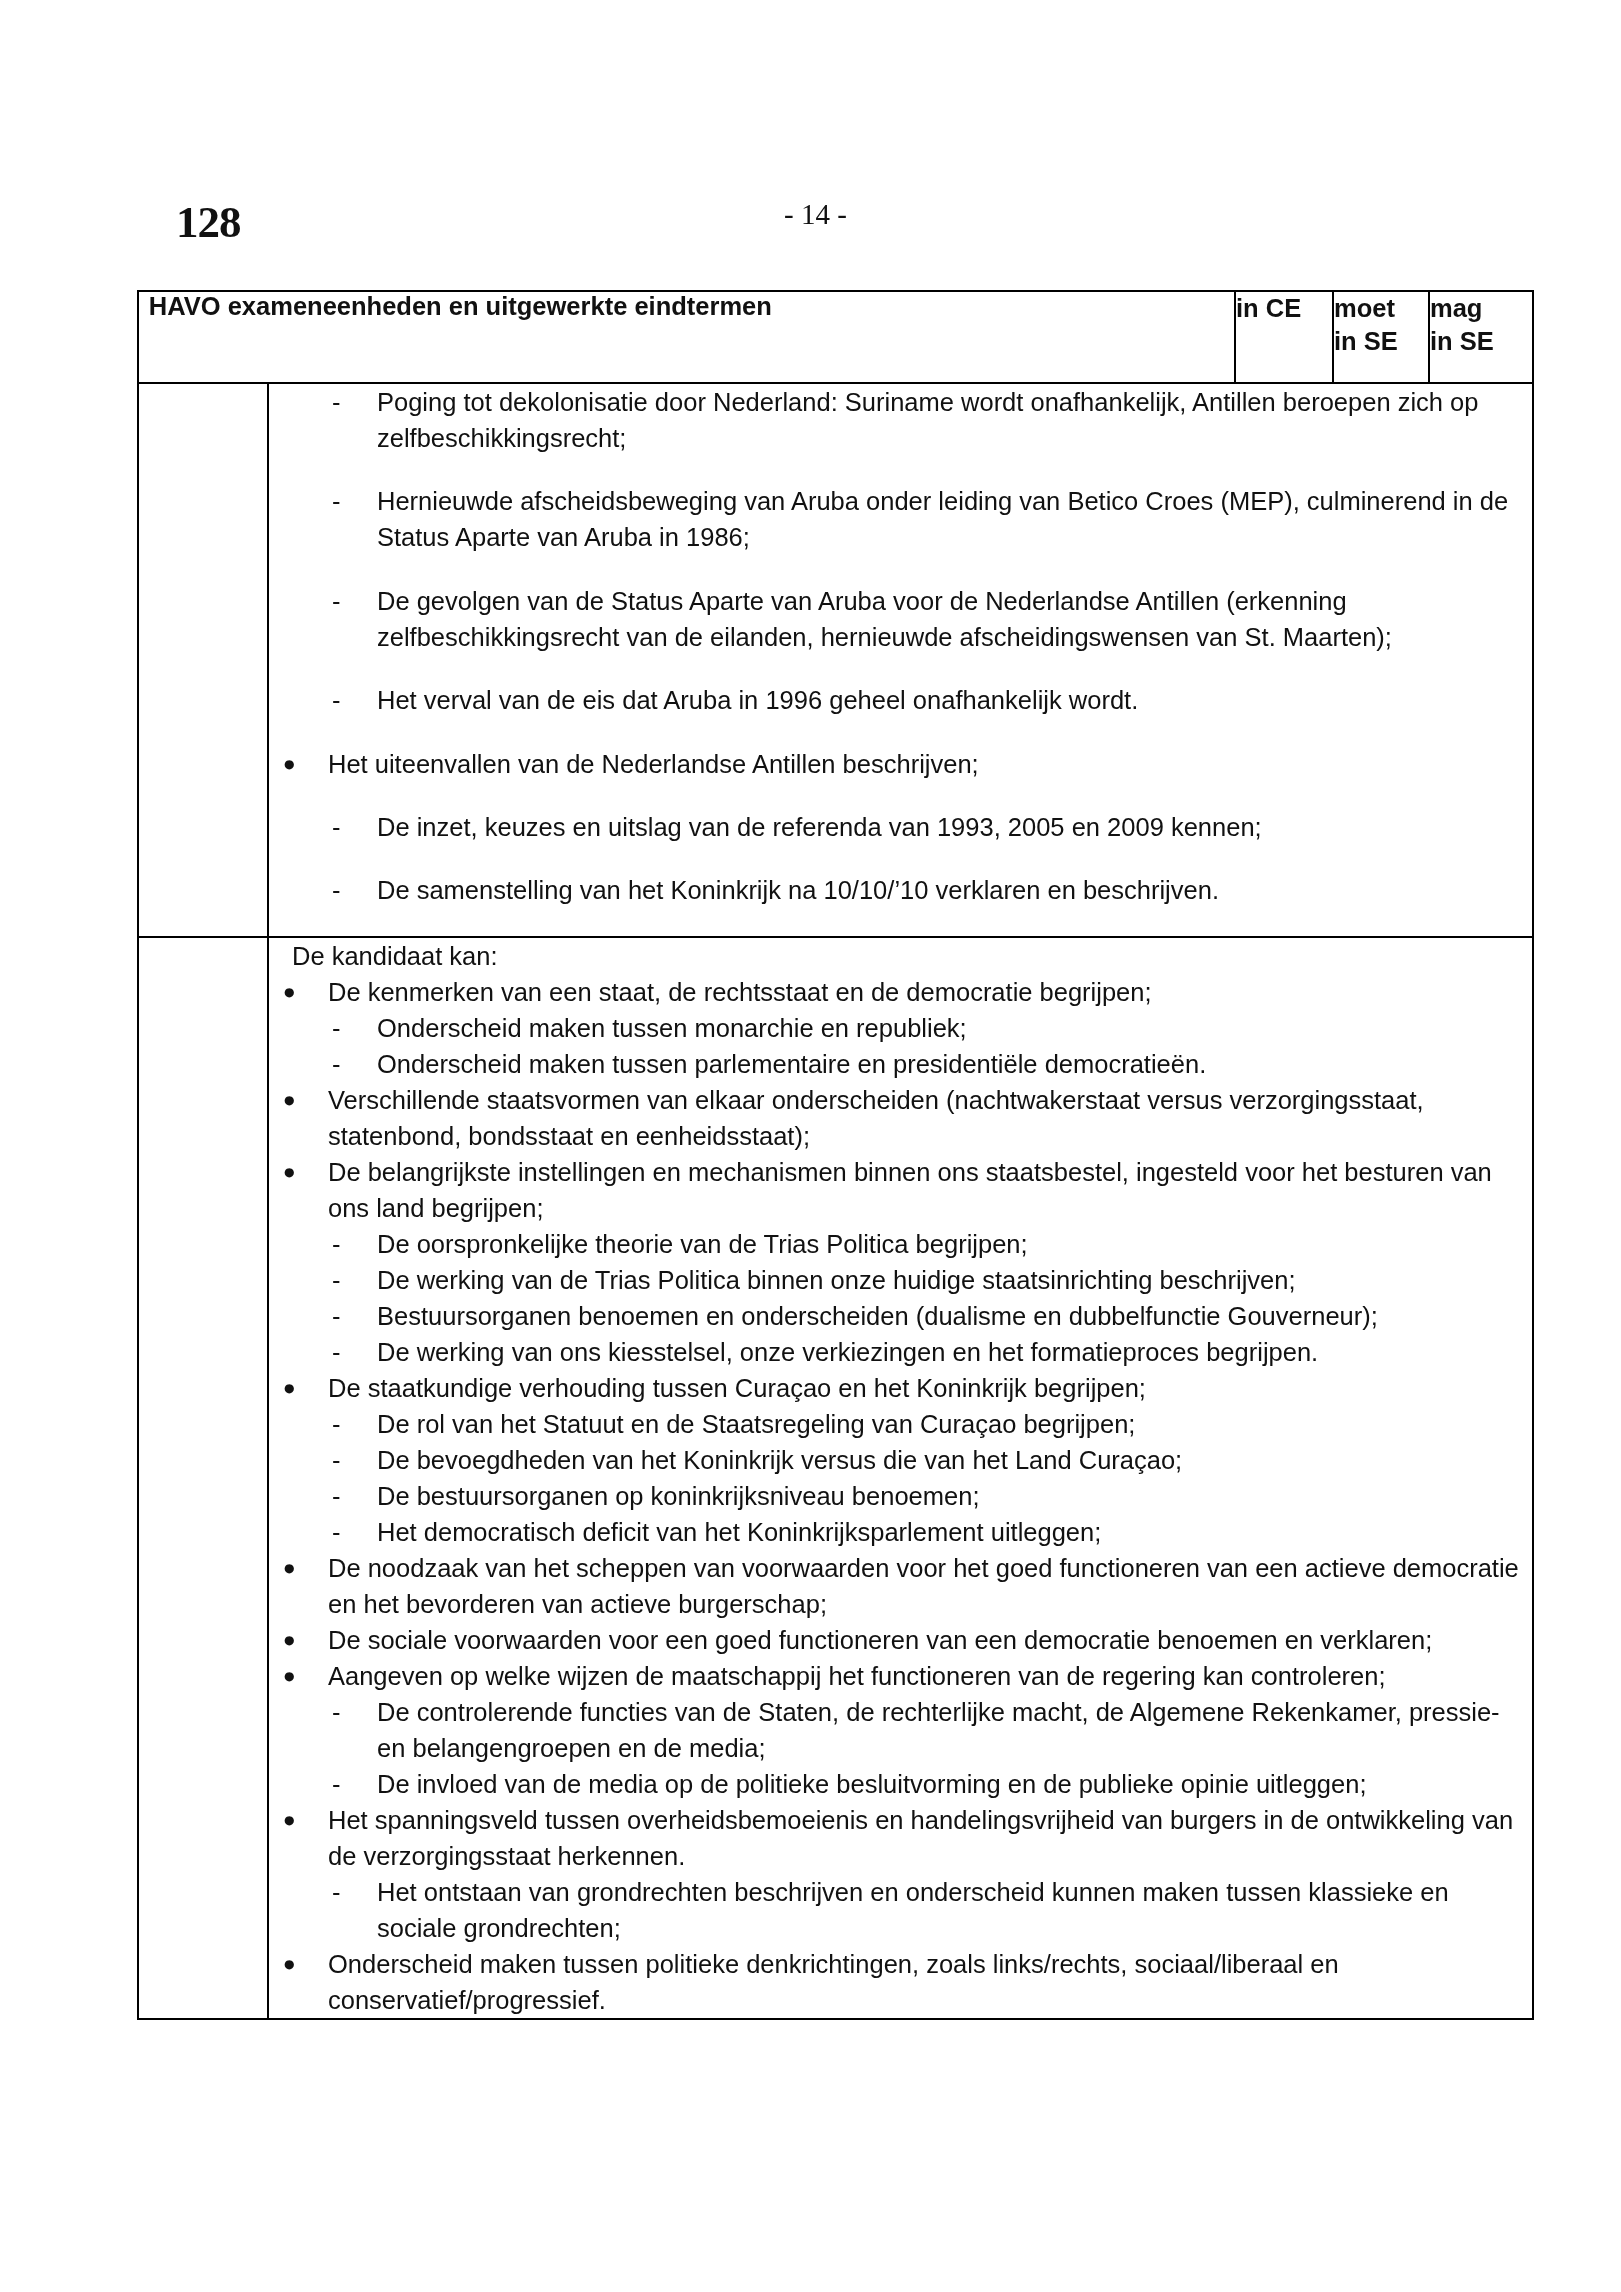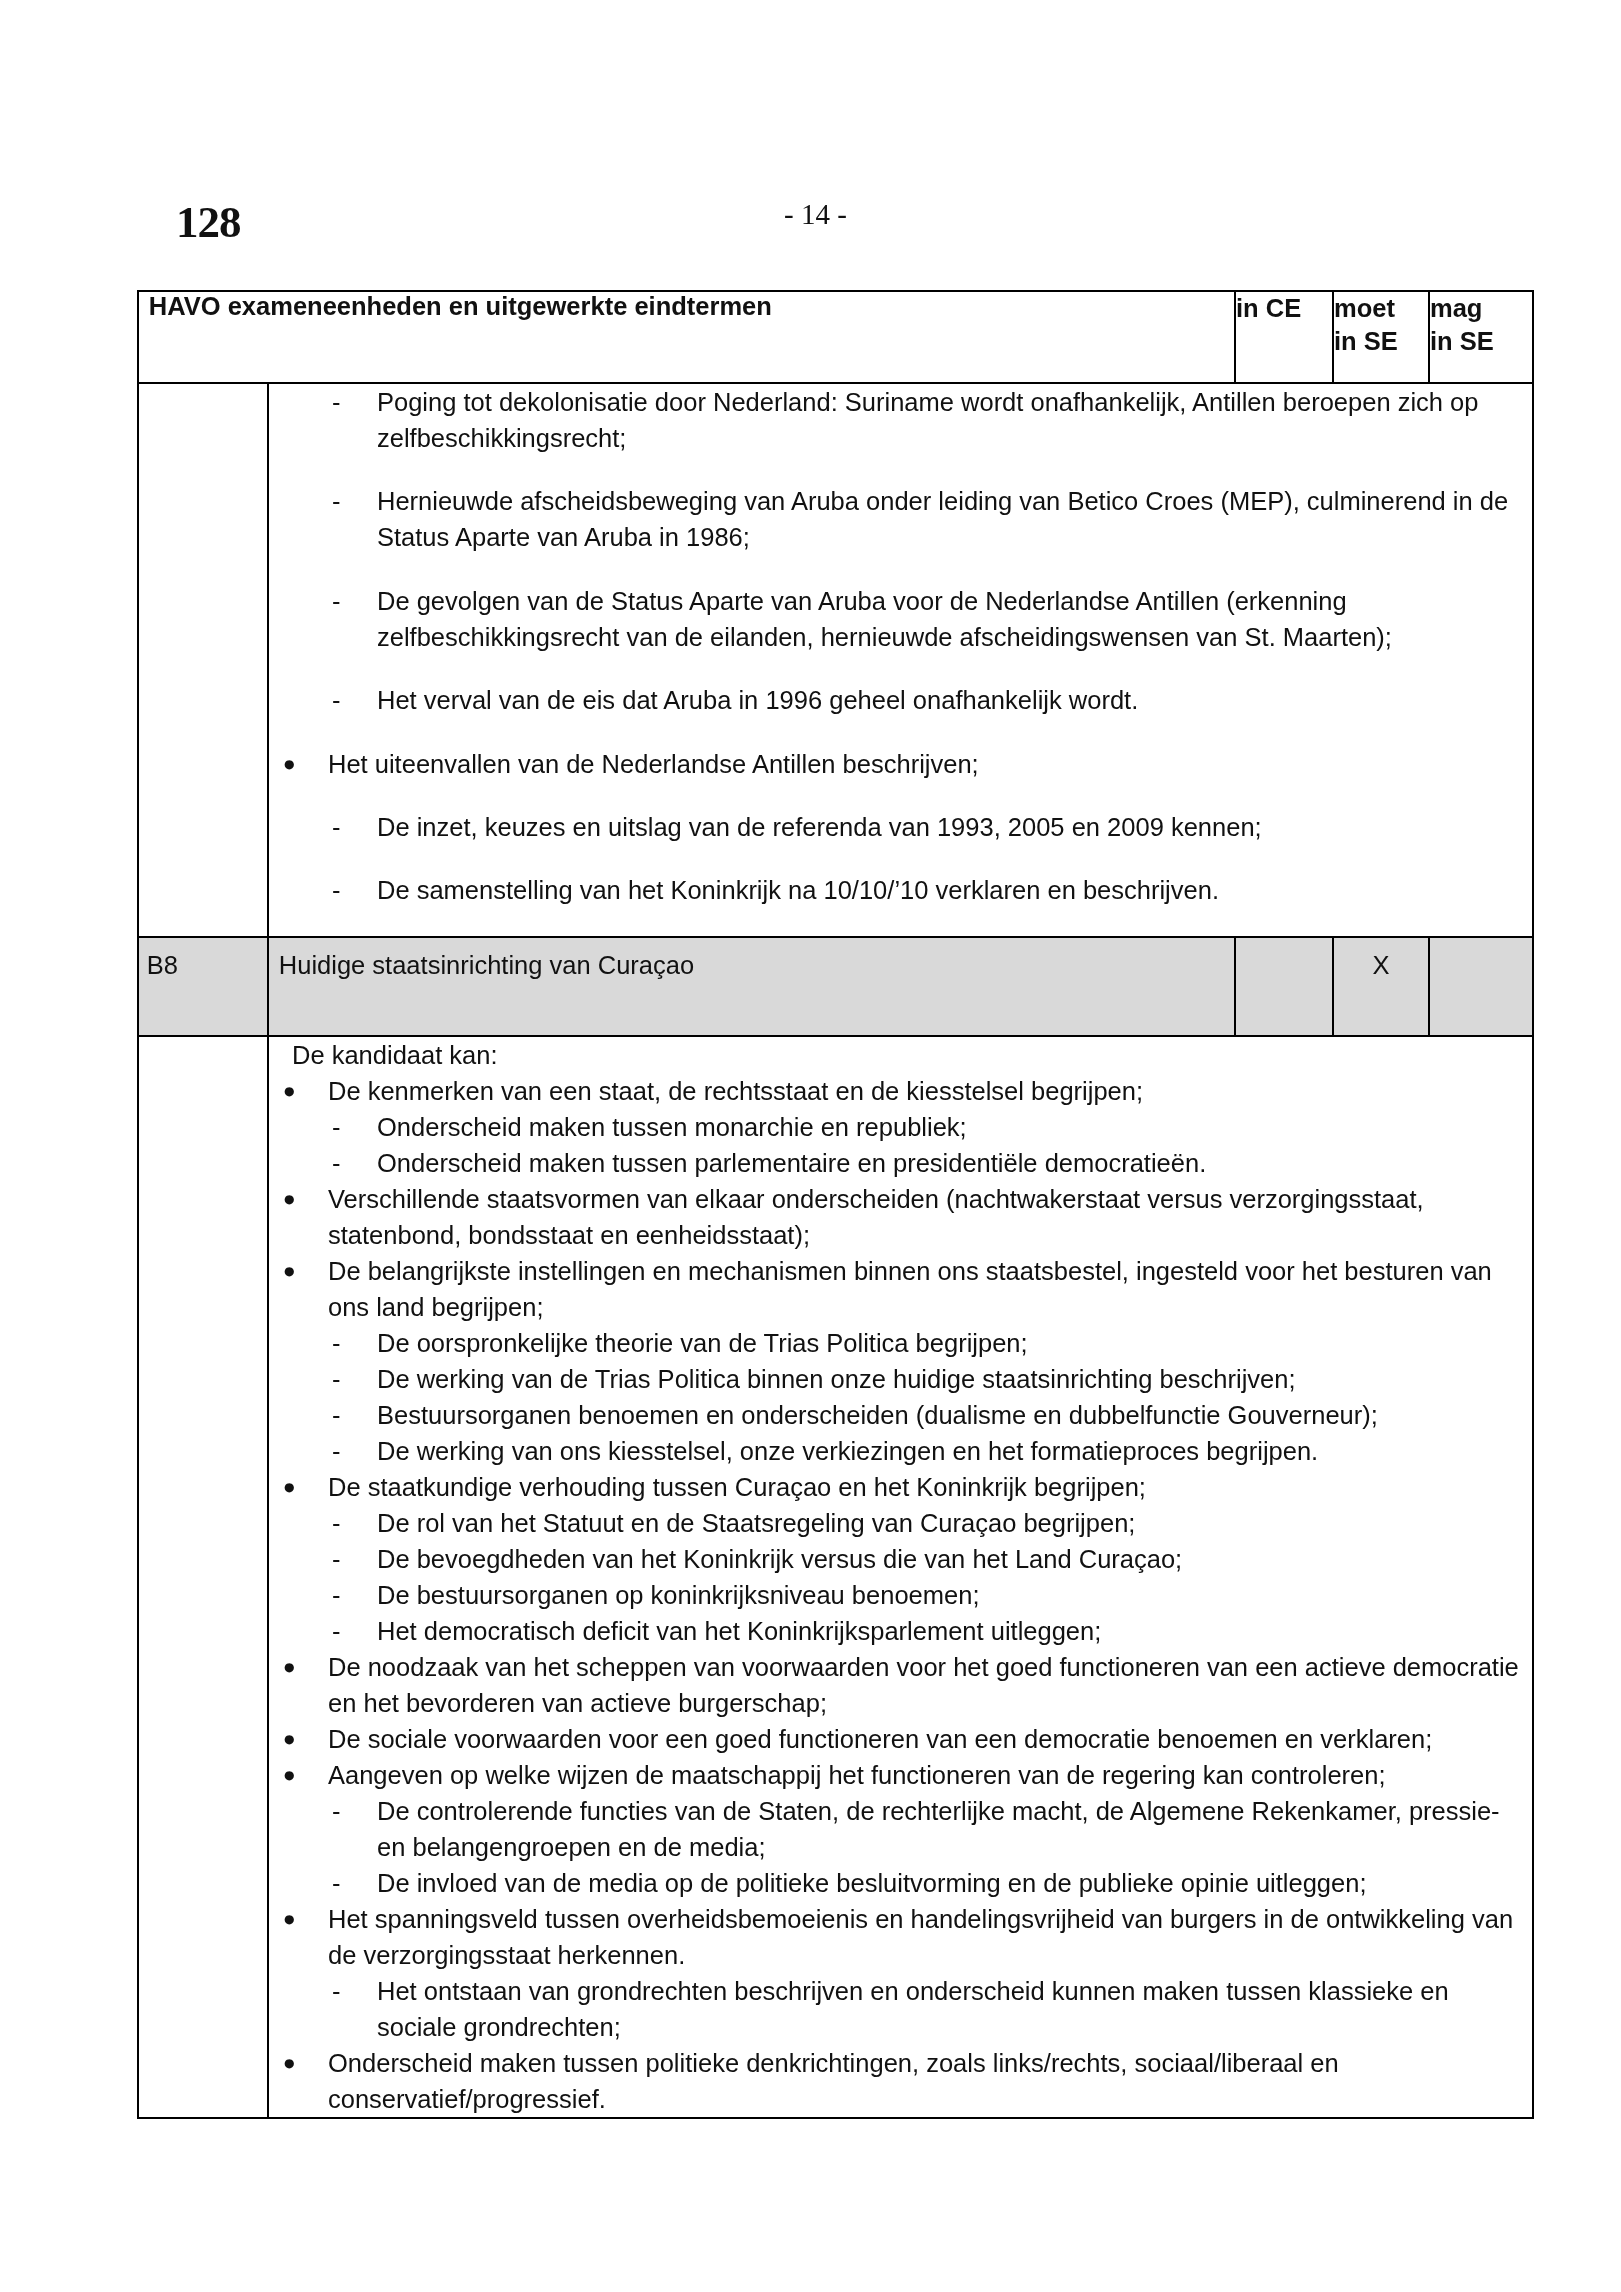--- a/index.html
+++ b/index.html
@@ -63,33 +63,26 @@
     <td colspan="4" class="body-cell sec1" id="sec1">
           <div class="dash-item gap"><span class="mark">-</span><span>Poging tot dekolonisatie door Nederland: Suriname wordt onafhankelijk, Antillen beroepen zich op zelfbeschikkingsrecht;</span></div>
           <div class="dash-item gap"><span class="mark">-</span><span>Hernieuwde afscheidsbeweging van Aruba onder leiding van Betico Croes (MEP), culminerend in de Status Aparte van Aruba in 1986;</span></div>
           <div class="dash-item gap"><span class="mark">-</span><span>De gevolgen van de Status Aparte van Aruba voor de Nederlandse Antillen (erkenning zelfbeschikkingsrecht van de eilanden, hernieuwde afscheidingswensen van St. Maarten);</span></div>
           <div class="dash-item gap"><span class="mark">-</span><span>Het verval van de eis dat Aruba in 1996 geheel onafhankelijk wordt.</span></div>
           <div class="bullet-item gap"><span class="mark">●</span><span>Het uiteenvallen van de Nederlandse Antillen beschrijven;</span></div>
           <div class="dash-item gap"><span class="mark">-</span><span>De inzet, keuzes en uitslag van de referenda van 1993, 2005 en 2009 kennen;</span></div>
           <div class="dash-item gap"><span class="mark">-</span><span>De samenstelling van het Koninkrijk na 10/10/’10 verklaren en beschrijven.</span></div>
         </td>
   </tr>
-  <tr class="b8">
-    <td class="code">B8</td>
-    <td class="t">Huidige staatsinrichting van Curaçao</td>
-    <td class="x"></td>
-    <td class="x">X</td>
-    <td class="x"></td>
-  </tr>
   <tr>
     <td></td>
     <td colspan="4" class="body-cell sec2">
       <div class="intro">De kandidaat kan:</div>
       <div id="sec2">
-            <div class="bullet-item"><span class="mark">●</span><span>De kenmerken van een staat, de rechtsstaat en de kiesstelsel begrijpen;</span></div>
+            <div class="bullet-item"><span class="mark">●</span><span>De kenmerken van een staat, de rechtsstaat en de democratie begrijpen;</span></div>
             <div class="dash-item"><span class="mark">-</span><span>Onderscheid maken tussen monarchie en republiek;</span></div>
             <div class="dash-item"><span class="mark">-</span><span>Onderscheid maken tussen parlementaire en presidentiële democratieën.</span></div>
             <div class="bullet-item"><span class="mark">●</span><span>Verschillende staatsvormen van elkaar onderscheiden (nachtwakerstaat versus verzorgingsstaat, statenbond, bondsstaat en eenheidsstaat);</span></div>
             <div class="bullet-item"><span class="mark">●</span><span>De belangrijkste instellingen en mechanismen binnen ons staatsbestel, ingesteld voor het besturen van ons land begrijpen;</span></div>
             <div class="dash-item"><span class="mark">-</span><span>De oorspronkelijke theorie van de Trias Politica begrijpen;</span></div>
             <div class="dash-item"><span class="mark">-</span><span>De werking van de Trias Politica binnen onze huidige staatsinrichting beschrijven;</span></div>
             <div class="dash-item"><span class="mark">-</span><span>Bestuursorganen benoemen en onderscheiden (dualisme en dubbelfunctie Gouverneur);</span></div>
             <div class="dash-item"><span class="mark">-</span><span>De werking van ons kiesstelsel, onze verkiezingen en het formatieproces begrijpen.</span></div>
             <div class="bullet-item"><span class="mark">●</span><span>De staatkundige verhouding tussen Curaçao en het Koninkrijk begrijpen;</span></div>
             <div class="dash-item"><span class="mark">-</span><span>De rol van het Statuut en de Staatsregeling van Curaçao begrijpen;</span></div>

